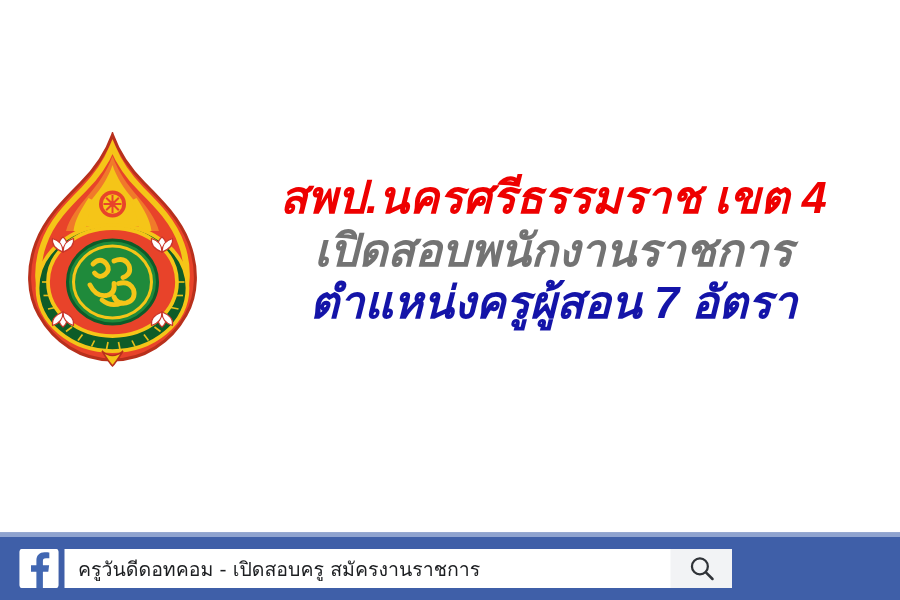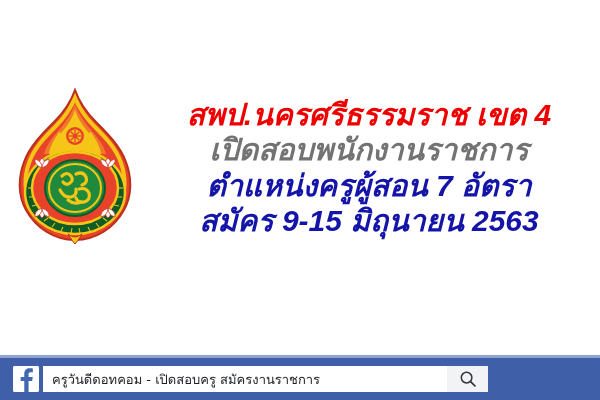--- a/index.html
+++ b/index.html
@@ -215,21 +215,20 @@
       </g>
 
       <path d="M52 146 q7 6 14 0 q-5 8 -7 10 q-2 -2 -7 -10 Z" fill="#f5c518" stroke="#b8301c" stroke-width="1"></path>
     </svg>
   </div>
 
   <div id="headline-block">
     <div class="headline l1" style="color: rgb(238, 0, 0);">สพป.นครศรีธรรมราช เขต 4</div>
     <div class="headline l2" style="color: #737373;">เปิดสอบพนักงานราชการ</div>
     <div class="headline l3" style="color: rgb(20, 20, 168);">ตำแหน่งครูผู้สอน 7 อัตรา</div>
-    <div class="headline l4" style="color: rgb(20, 20, 168);">สมัคร 9-15 มิถุนายน 2563</div>
   </div>
 
 </div>
 
 <div id="fb-bar" style="background: rgb(63, 95, 168);">
 
   <div id="fb-logo">
     <svg width="26" height="26" viewBox="0 0 26 26" aria-hidden="true">
       <rect x="0" y="0" width="26" height="26" fill="#ffffff"></rect>
       <path d="M15.6 26 V15.1 h3.6 l0.55 -4.2 h-4.15 V8.2 c0 -1.2 0.34 -2.04 2.07 -2.04 l2.21 0 V2.4 C19.5 2.35 18.2 2.2 16.66 2.2 c -3.2 0 -5.4 1.96 -5.4 5.56 v3.14 H7.65 v4.2 h3.61 V26 Z" fill="#4267b2"></path>

